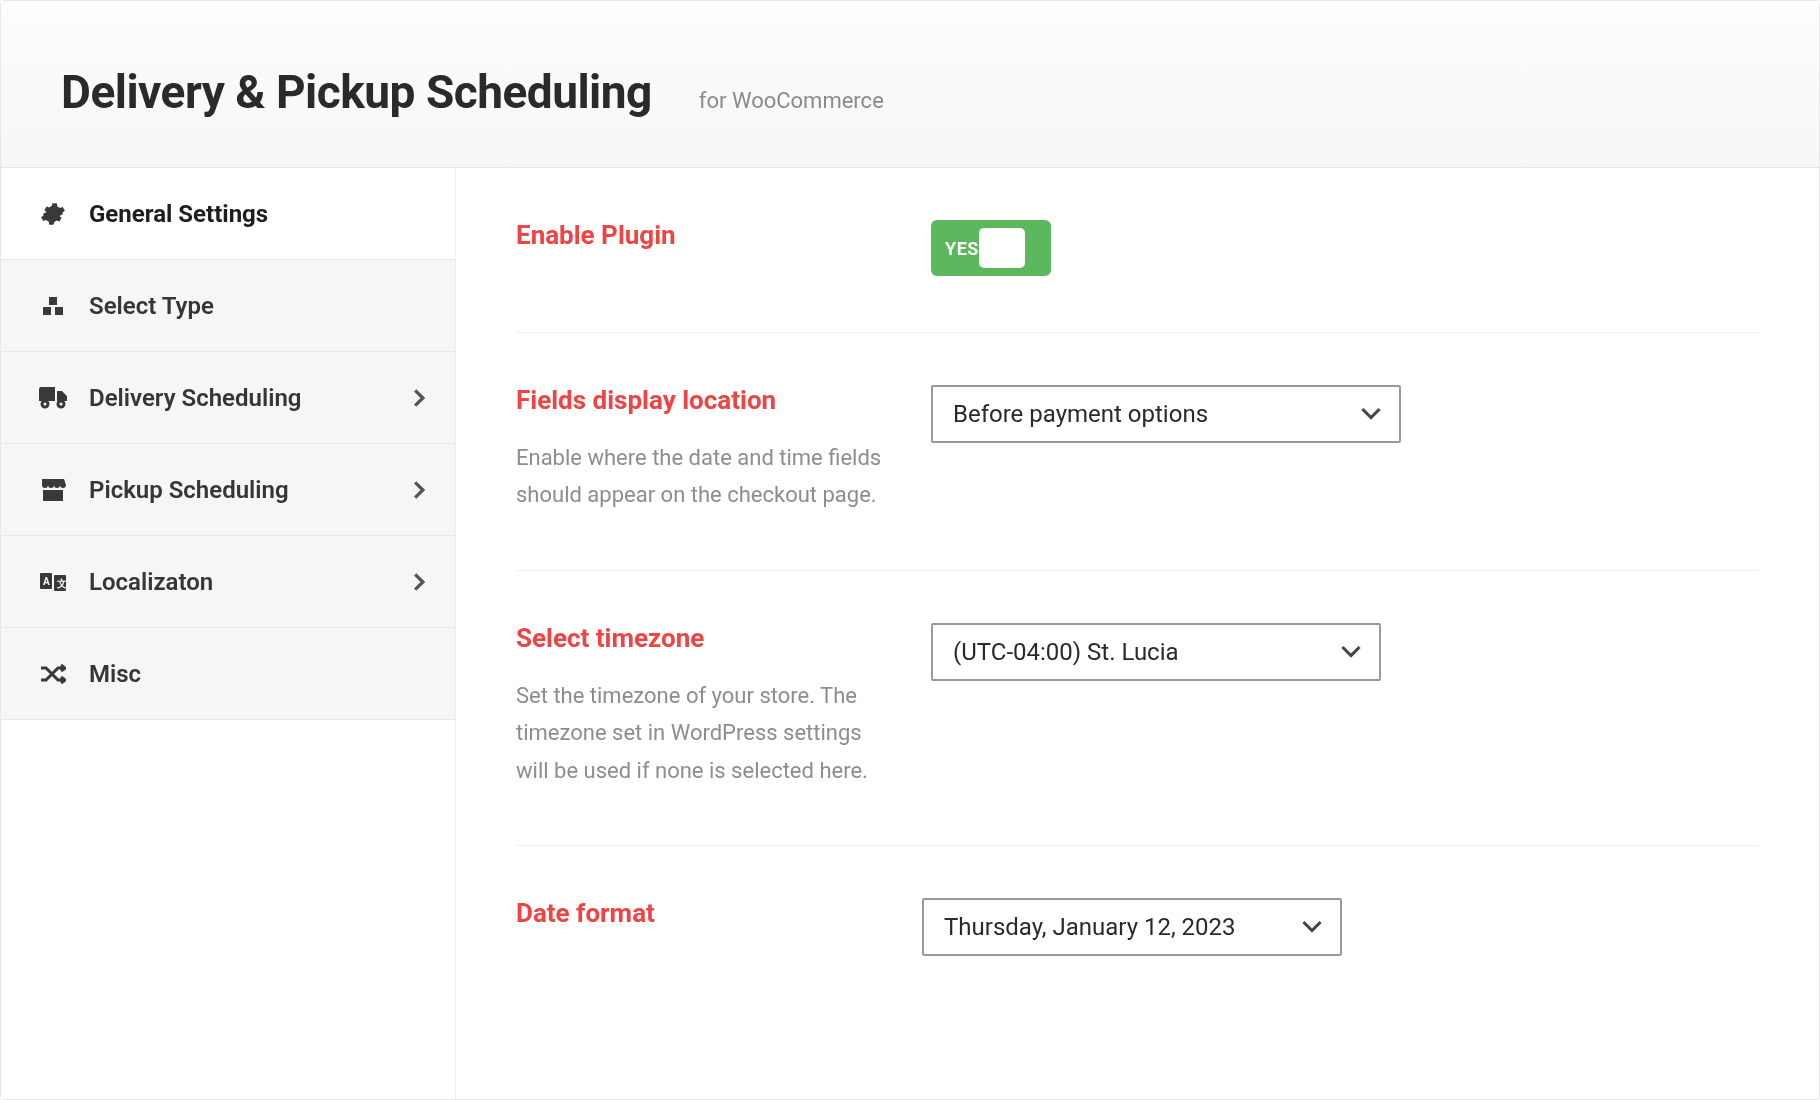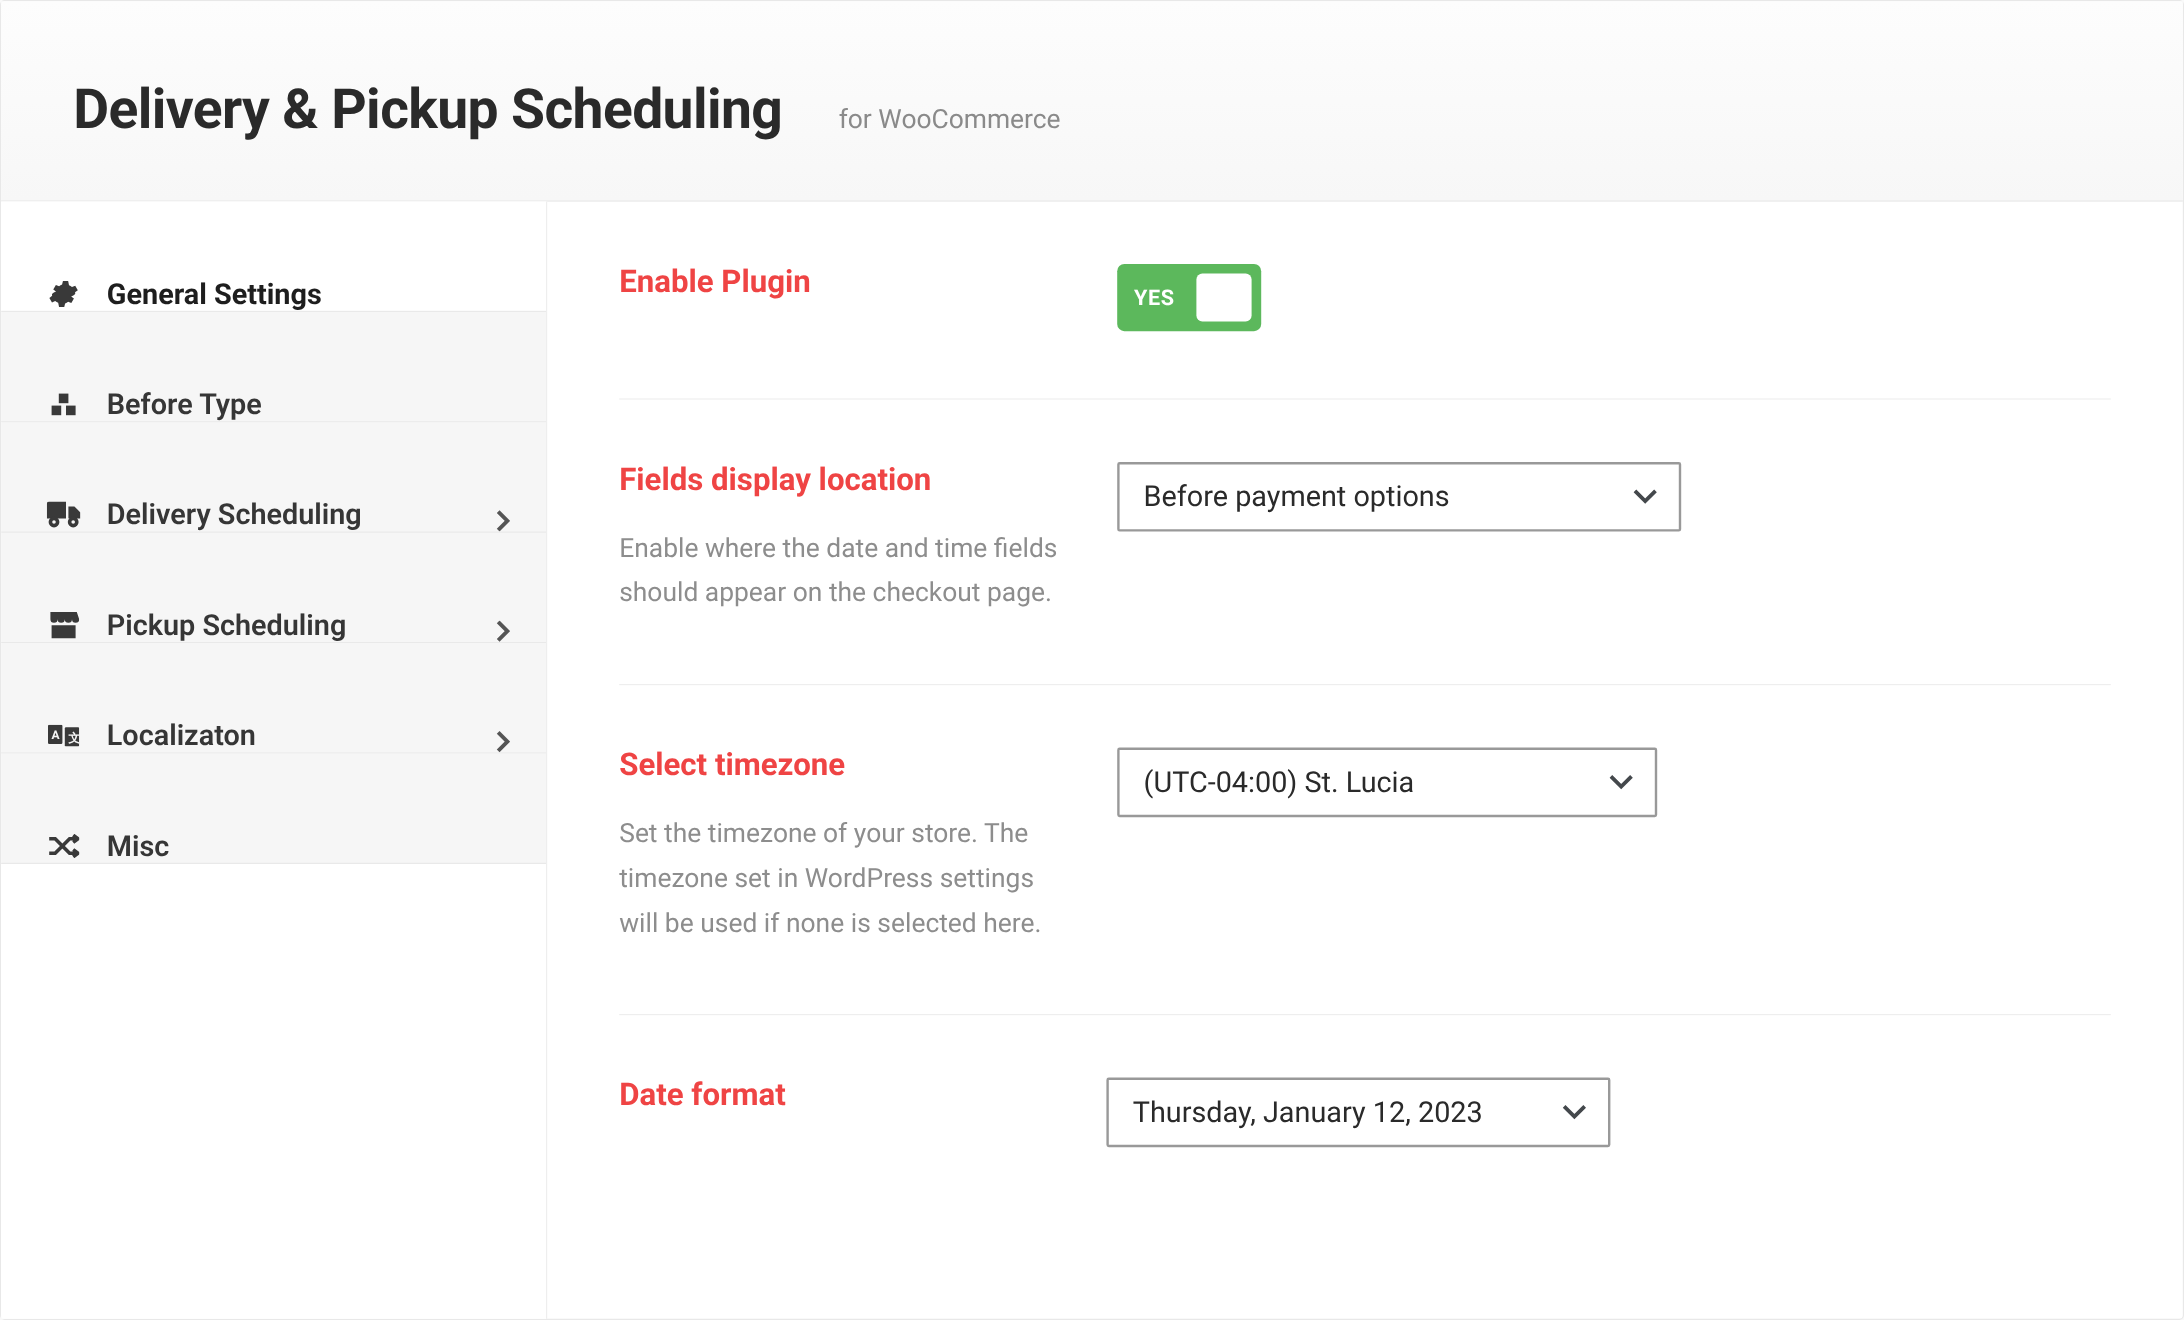--- a/index.html
+++ b/index.html
@@ -66,21 +66,21 @@
     display: flex;
     height: calc(100% - 167px);
   }
   .sidebar {
     width: 455px;
     background: #fff;
     border-right: 1px solid #eee;
   }
   .nav-item {
     display: flex;
-    align-items: flex-end;
+    align-items: center;
     justify-content: space-between;
     height: 92px;
     padding: 0 30px 0 38px;
     border-bottom: 1px solid #e9e9e9;
     cursor: pointer;
     color: #363636;
     font-size: 24px;
     font-weight: 600;
     background: #f6f6f6;
   }
@@ -120,21 +120,20 @@
   }
   .row-right { flex: 1; display: flex; align-items: flex-start; }
 
   
   .toggle {
     width: 120px; height: 56px;
     background: #5cb85c;
     border-radius: 6px;
     display: flex; align-items: center;
     padding: 0 8px 0 14px;
-    justify-content: space-between;
     cursor: pointer;
   }
   .toggle-text {
     color: #fff; font-weight: 700; font-size: 18px; letter-spacing: 0.5px;
   }
   .toggle-knob {
     width: 46px; height: 40px; background: #fff; border-radius: 5px;
   }
 
   
@@ -183,21 +182,21 @@
 
       <div class="nav-item">
         <div class="nav-left">
           <span class="nav-icon">
             <svg width="24" height="24" viewBox="0 0 24 24" fill="currentColor">
                 <rect x="8" y="3" width="8" height="8"></rect>
                 <rect x="2" y="13" width="8" height="8"></rect>
                 <rect x="14" y="13" width="8" height="8"></rect>
               </svg>
           </span>
-          <span class="nav-label">Before Type</span>
+          <span class="nav-label">Select Type</span>
         </div>
       </div>
 
       <div class="nav-item">
         <div class="nav-left">
           <span class="nav-icon">
             <svg width="28" height="22" viewBox="0 0 28 22" fill="currentColor">
                 <path d="M0 2a2 2 0 0 1 2-2h14v14H0zM18 4h5l5 5v5H18z"></path>
                 <circle cx="6" cy="17" r="3" fill="#f6f6f6" stroke="currentColor" stroke-width="3"></circle>
                 <circle cx="22" cy="17" r="3" fill="#f6f6f6" stroke="currentColor" stroke-width="3"></circle>

